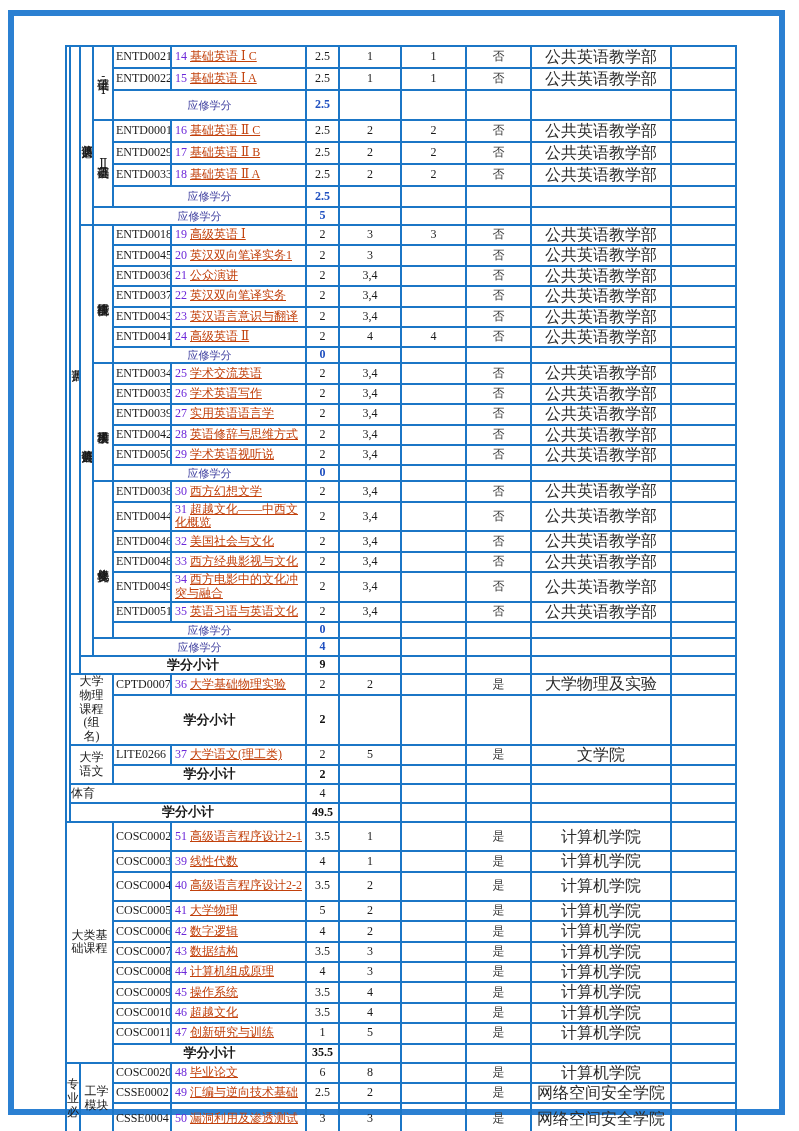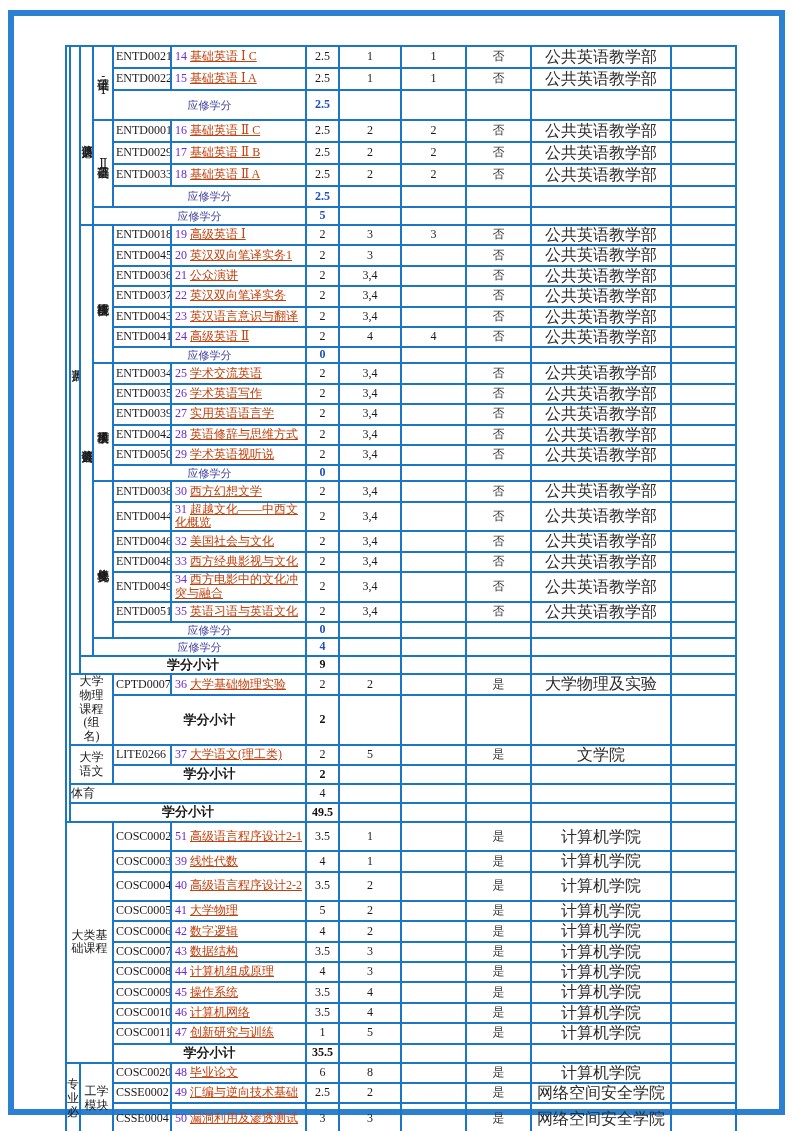--- a/index.html
+++ b/index.html
@@ -552,21 +552,21 @@
   <td class="num">3.5</td>
   <td class="num">4</td>
   <td class="num"></td>
   <td class="num req">是</td>
   <td class="dept">计算机学院</td>
   <td class="num"></td>
 </tr>
 
 <tr class="h19">
   <td class="code">COSC0010</td>
-  <td class="namec"><span class="no">46</span> <a class="lnk">计算机网络</a></td>
+  <td class="namec"><span class="no">46</span> <a class="lnk">超越文化</a></td>
   <td class="num">3.5</td>
   <td class="num">4</td>
   <td class="num"></td>
   <td class="num req">是</td>
   <td class="dept">计算机学院</td>
   <td class="num"></td>
 </tr>
 
 <tr class="h19">
   <td class="code">COSC0011</td>

